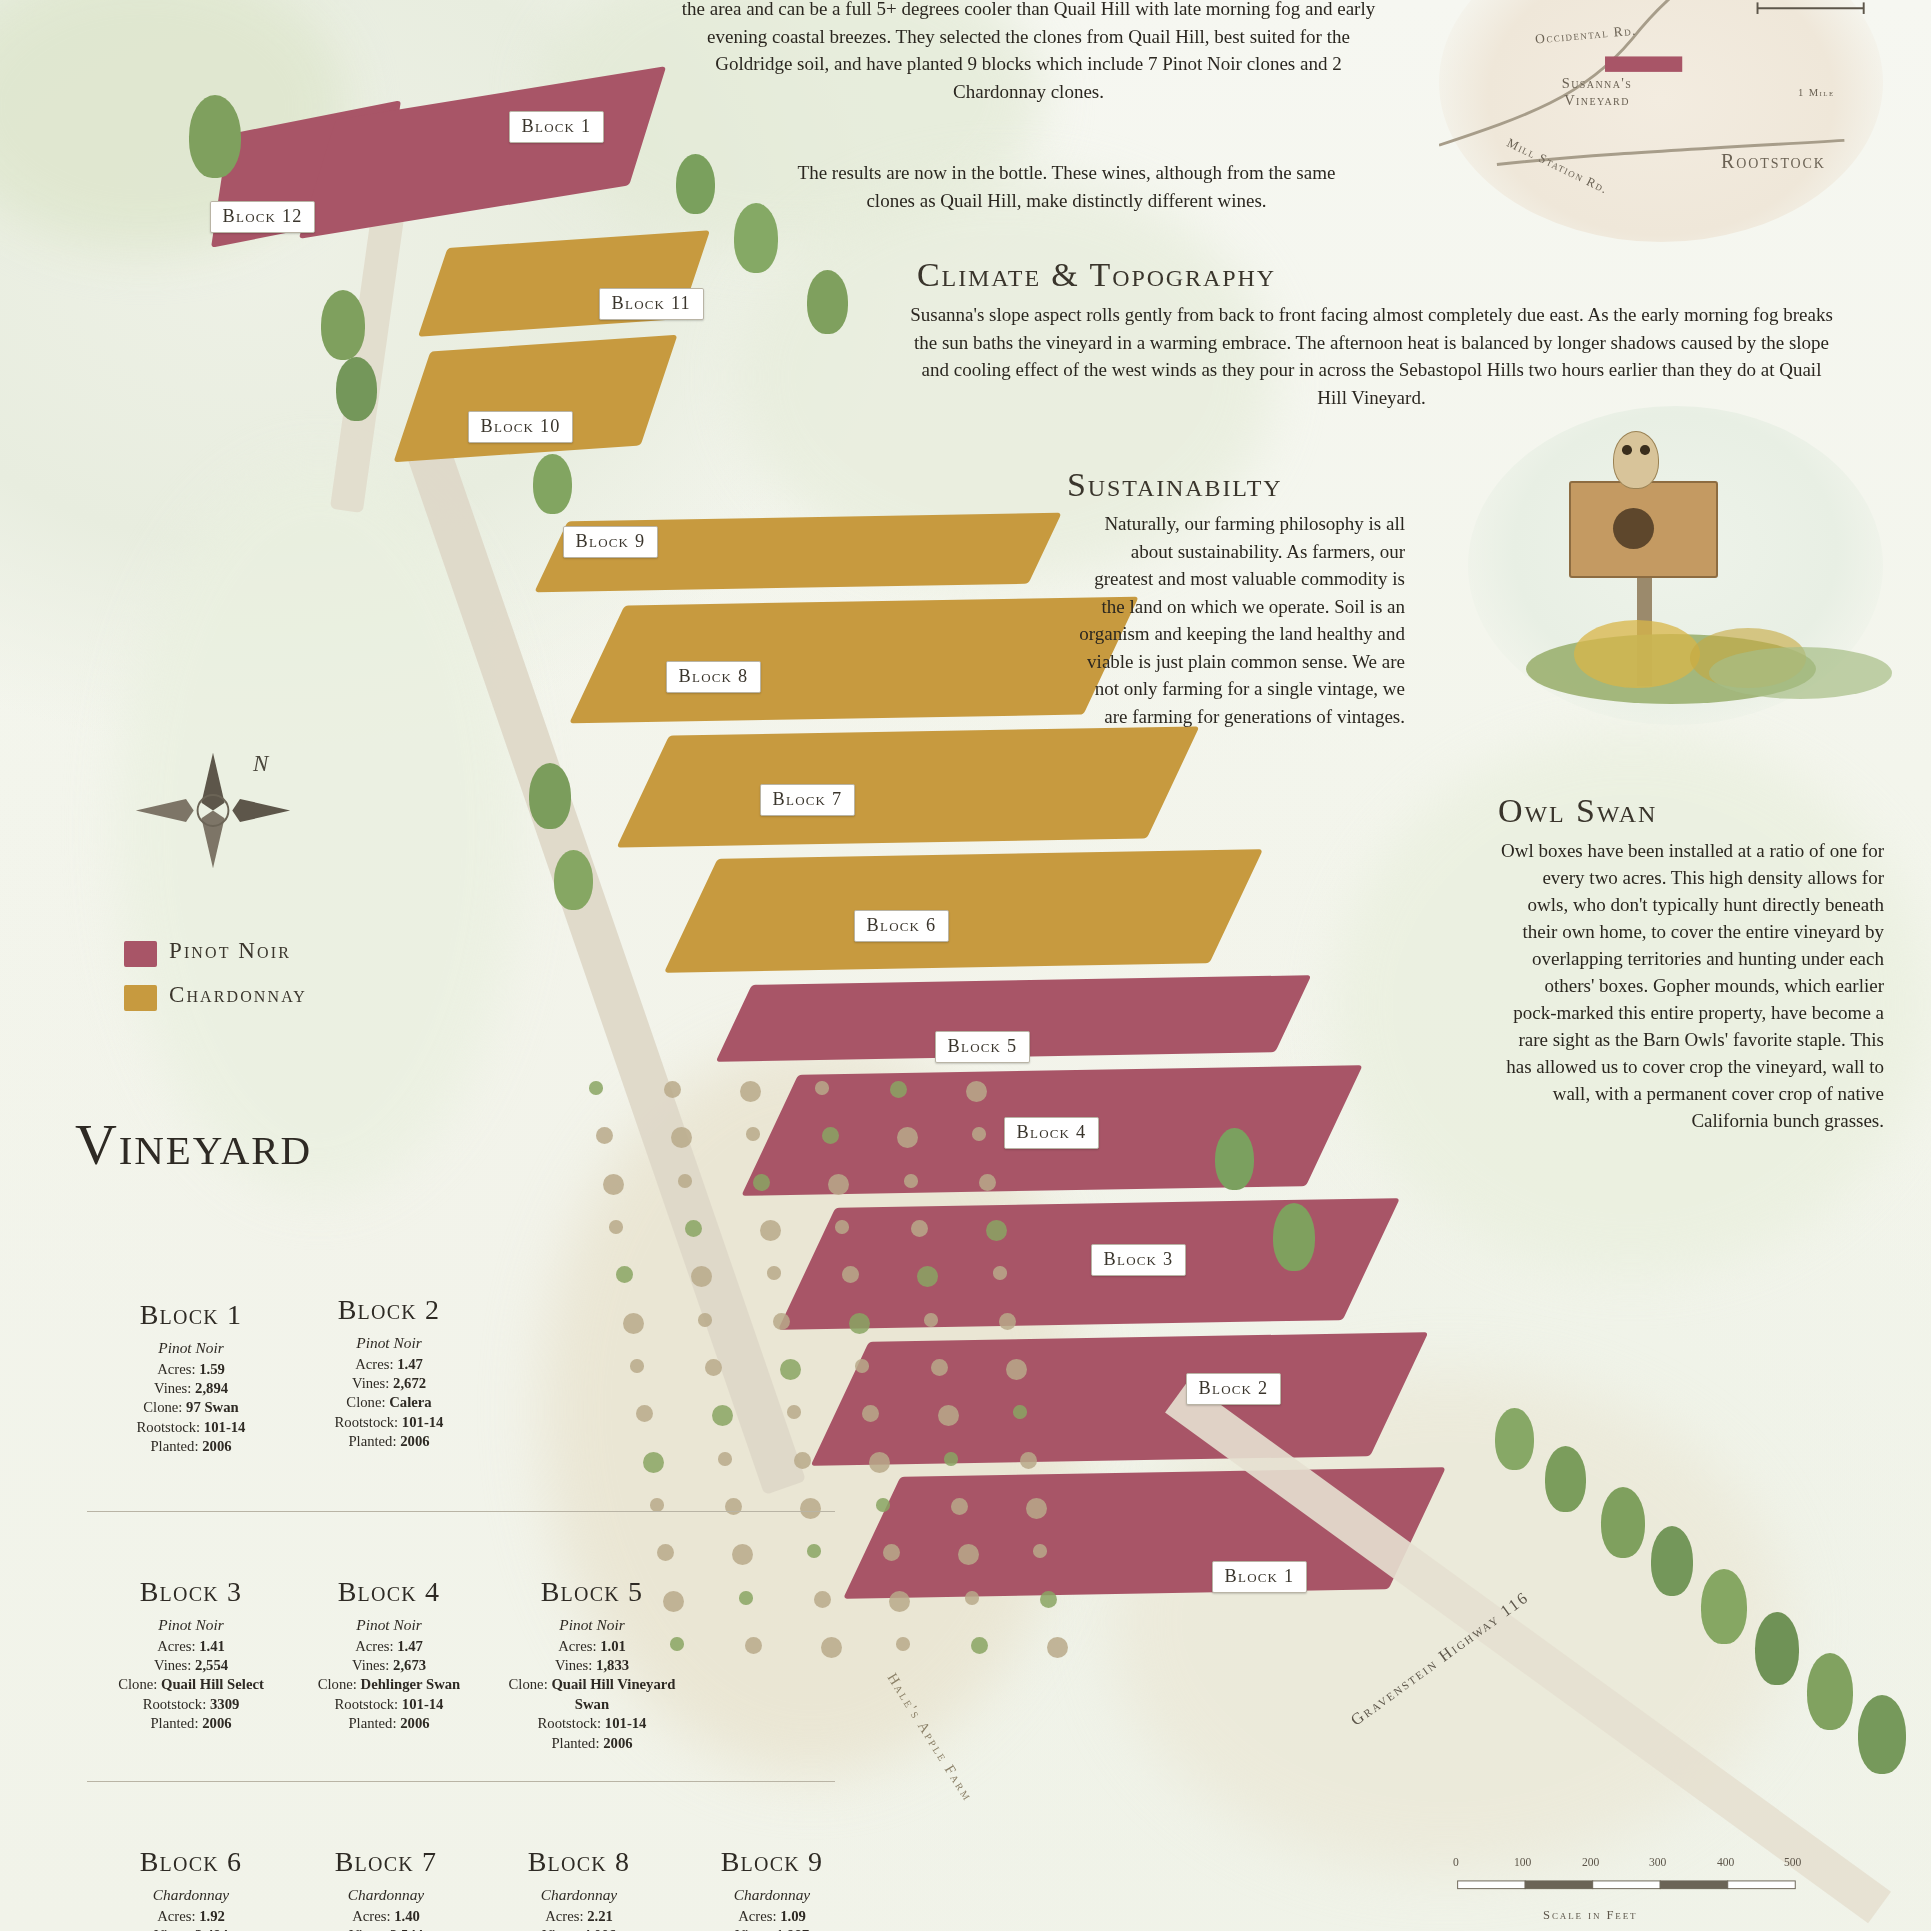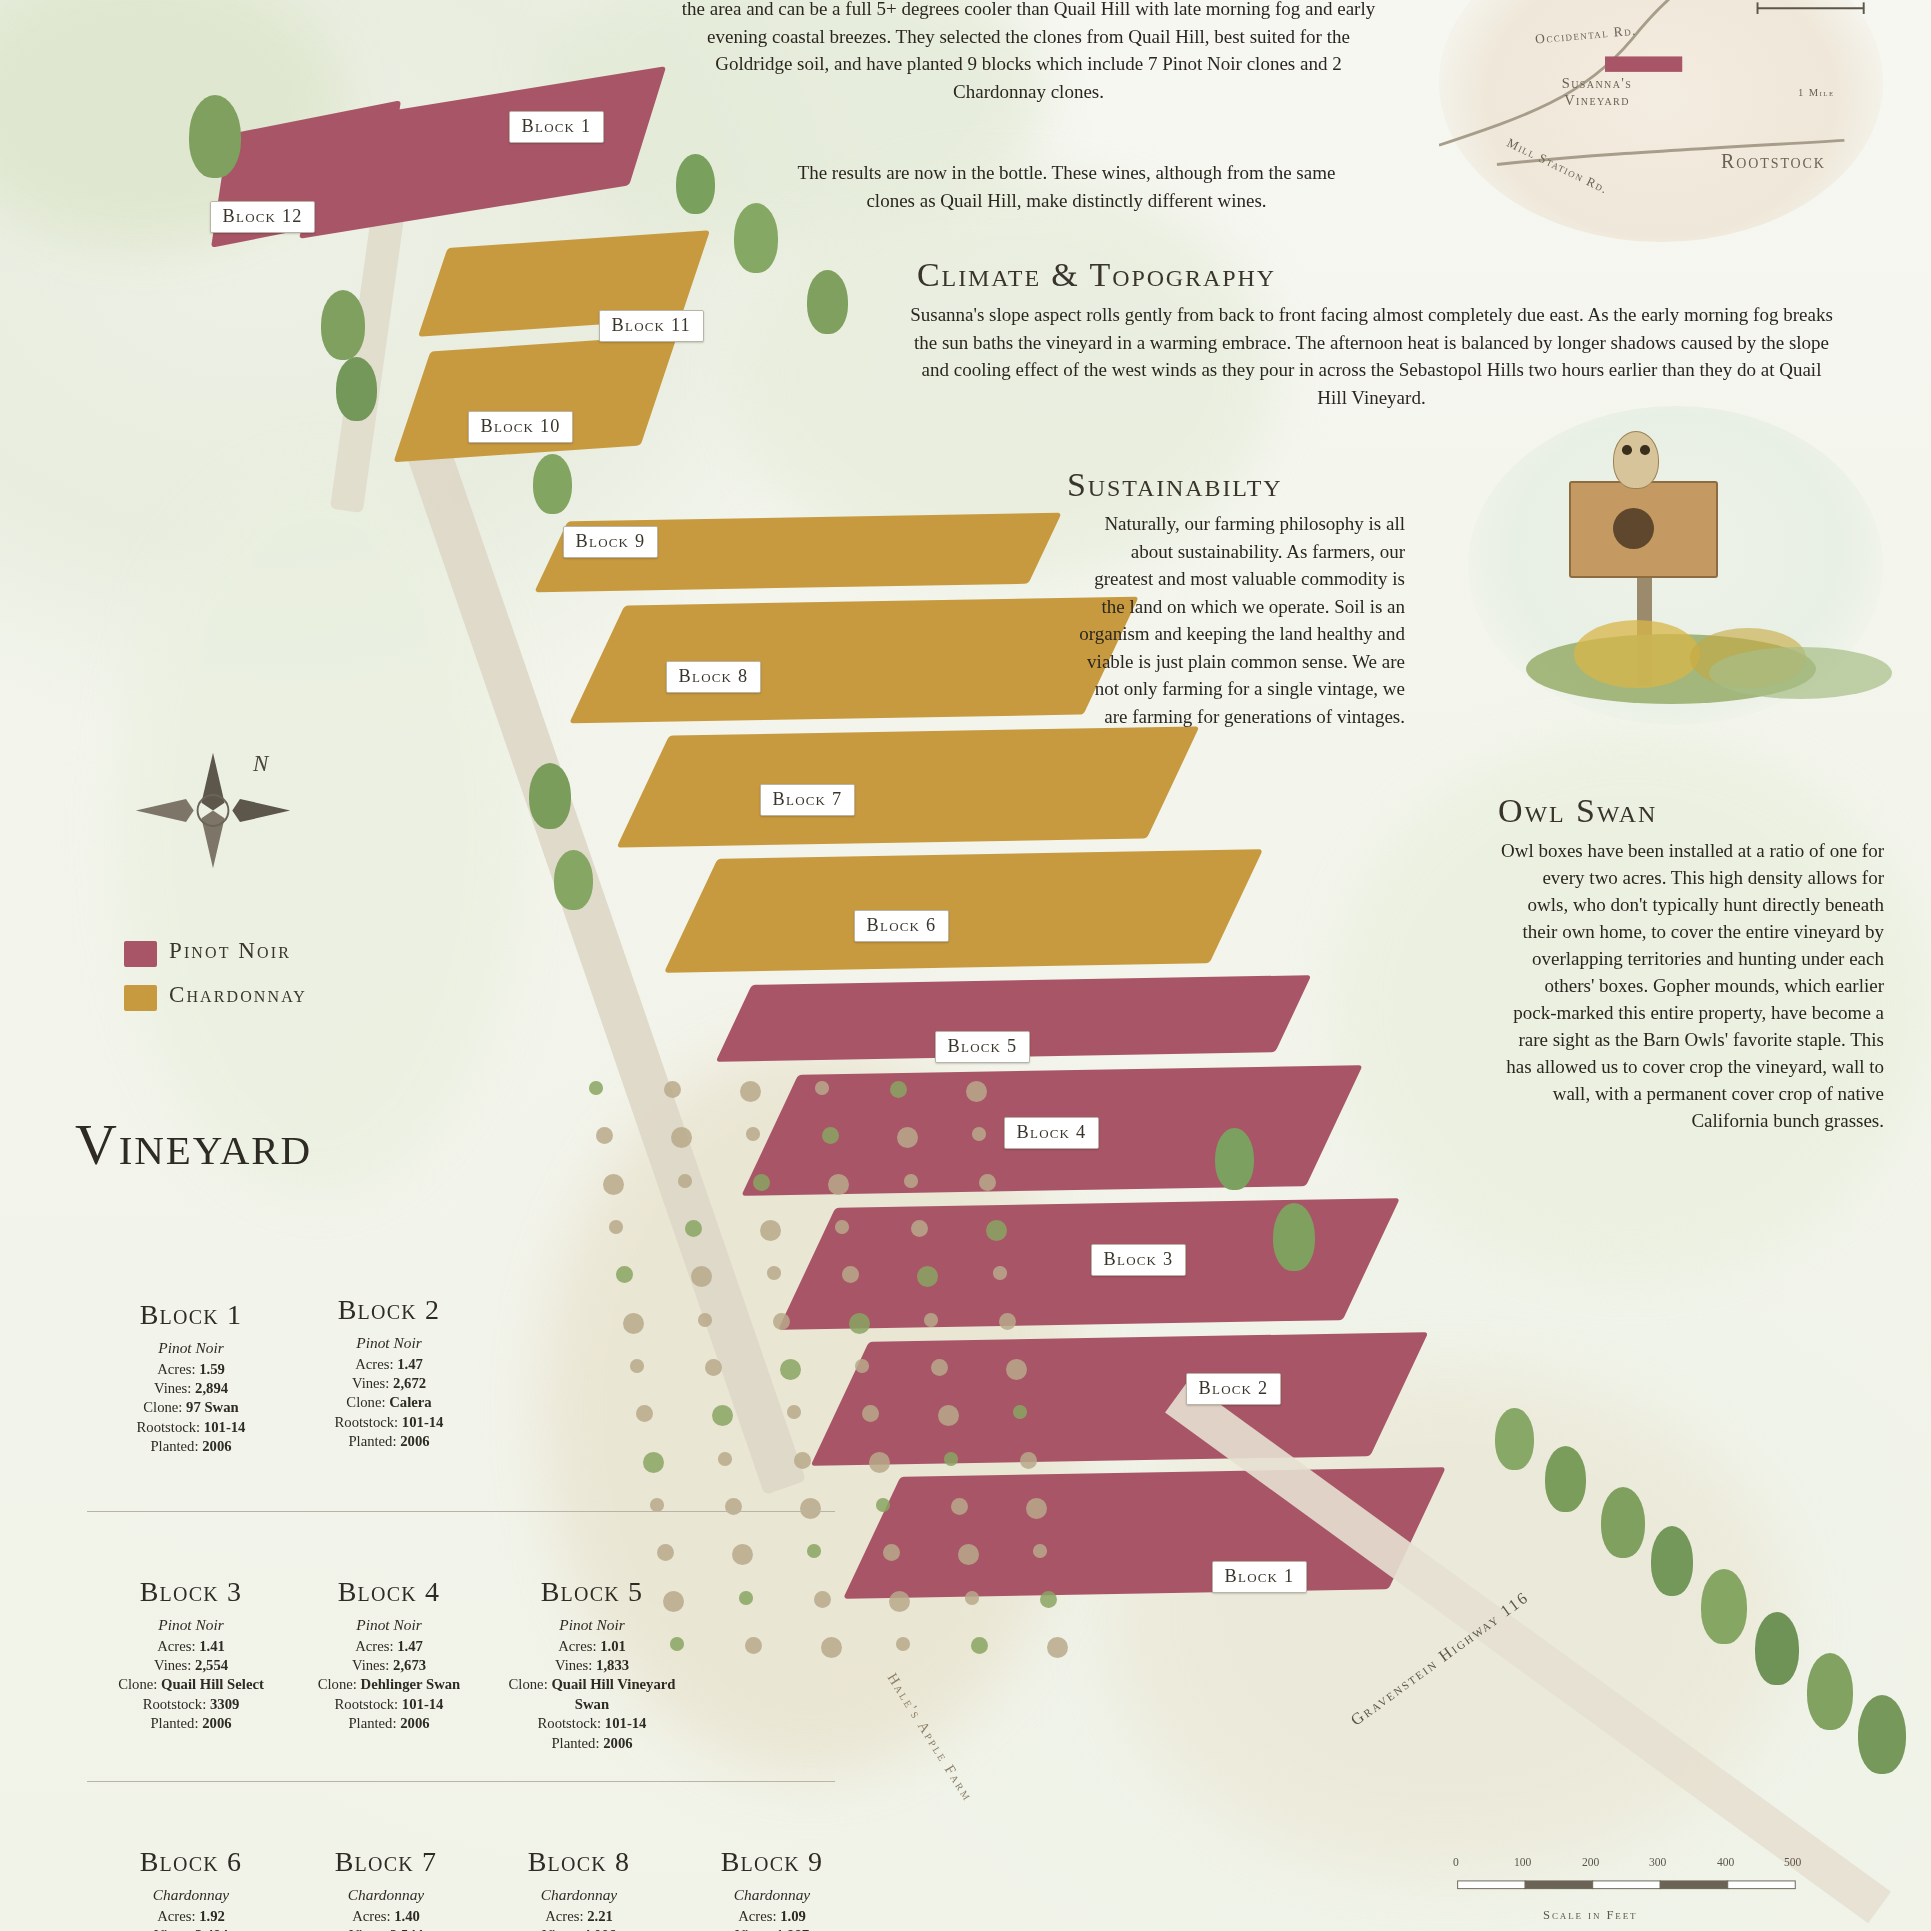--- a/index.html
+++ b/index.html
@@ -202,21 +202,21 @@
       <div class="dot-tree" style="width: 13.5px; height: 13.5px; left: 81px; top: 556px; background: rgb(138, 164, 99);"></div>
       <div class="dot-tree" style="width: 17.4px; height: 17.4px; left: 156px; top: 556px; background: rgb(184, 169, 138);"></div>
       <div class="dot-tree" style="width: 21px; height: 21px; left: 232px; top: 556px; background: rgb(184, 169, 138);"></div>
       <div class="dot-tree" style="width: 13.5px; height: 13.5px; left: 307px; top: 556px; background: rgb(184, 169, 138);"></div>
       <div class="dot-tree" style="width: 17.4px; height: 17.4px; left: 382px; top: 556px; background: rgb(138, 164, 99);"></div>
       <div class="dot-tree" style="width: 21px; height: 21px; left: 458px; top: 556px; background: rgb(184, 169, 138);"></div>
     </div>
 
   <div class="blk-label" style="left:509px;top:111px;">Block 1</div>
   <div class="blk-label" style="left:210px;top:201px;">Block 12</div>
-  <div class="blk-label" style="left:599px;top:310px;">Block 11</div>
+  <div class="blk-label" style="left:599px;top:288px;">Block 11</div>
   <div class="blk-label" style="left:468px;top:411px;">Block 10</div>
   <div class="blk-label" style="left:563px;top:526px;">Block 9</div>
   <div class="blk-label" style="left:666px;top:661px;">Block 8</div>
   <div class="blk-label" style="left:760px;top:784px;">Block 7</div>
   <div class="blk-label" style="left:854px;top:910px;">Block 6</div>
   <div class="blk-label" style="left:935px;top:1031px;">Block 5</div>
   <div class="blk-label" style="left:1004px;top:1117px;">Block 4</div>
   <div class="blk-label" style="left:1091px;top:1244px;">Block 3</div>
   <div class="blk-label" style="left:1186px;top:1373px;">Block 2</div>
   <div class="blk-label" style="left:1212px;top:1561px;">Block 1</div>

